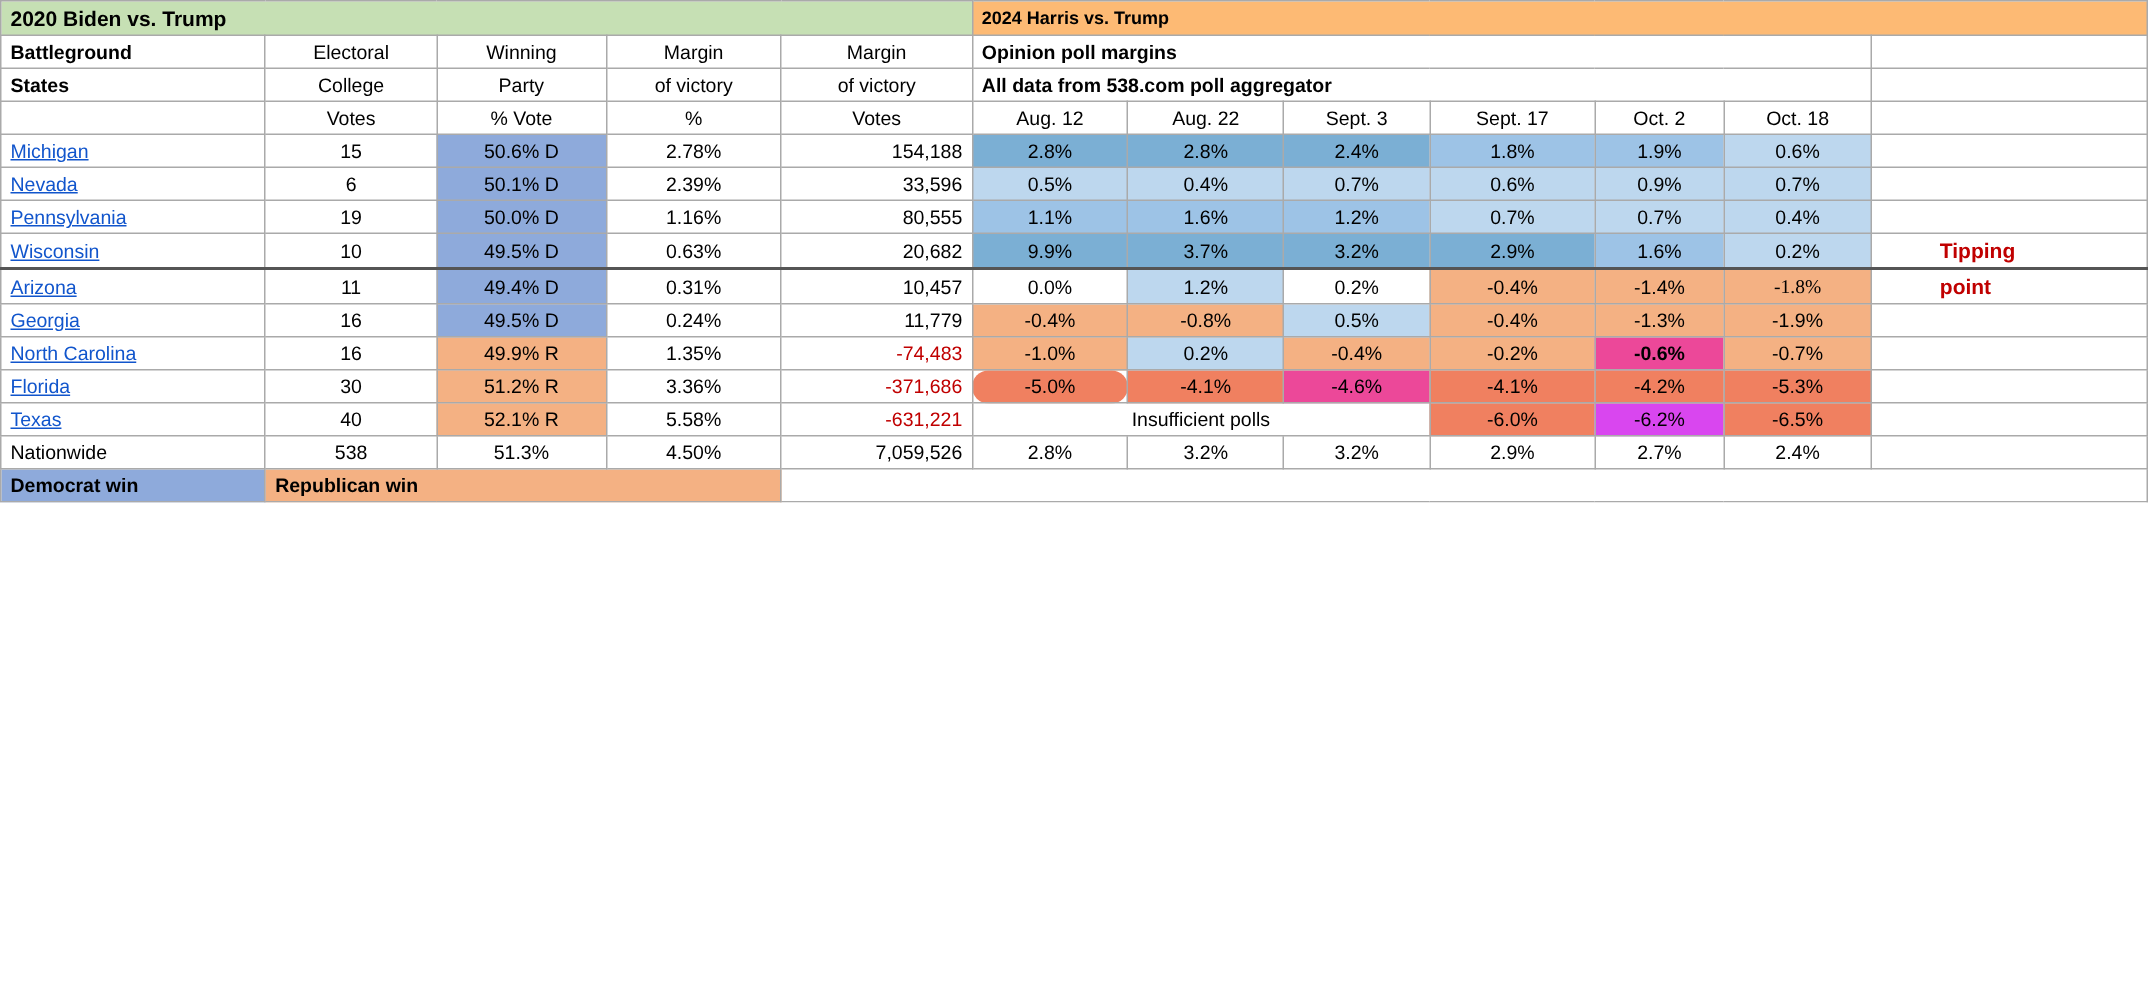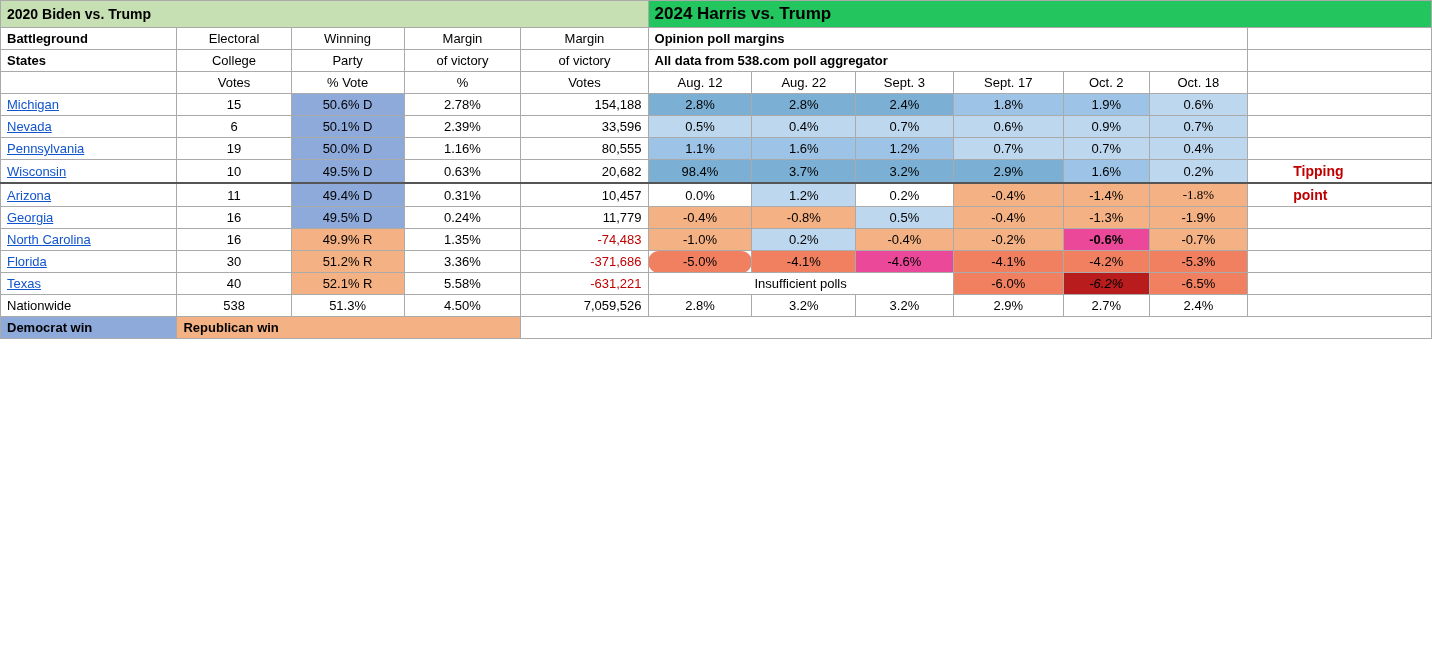--- a/index.html
+++ b/index.html
@@ -1,21 +1,21 @@
 <!DOCTYPE html>
 <html><head>
   <meta charset="utf-8">
   <style>
     * { box-sizing: border-box; margin: 0; padding: 0; }
     body { font-family: Arial, sans-serif; font-size: 13px; background: #fff; }
     table { border-collapse: collapse; width: 100%; }
     td, th { border: 1px solid #aaa; padding: 3px 6px; white-space: nowrap; }
     
     .header-2020 { background-color: #c6e0b4; font-weight: bold; font-size: 14px; }
-    .header-2024 { background-color: #22c55e; font-weight: bold; font-size: 17px; }
+    .header-2024 { background-color: #fdba74; font-weight: bold; font-size: 12px; }
     .subheader-left { background-color: #fff; font-weight: bold; }
     .subheader-right { background-color: #fff; font-weight: bold; }
     .col-header { background-color: #fff; text-align: center; }
     
     .state-link { color: #1155cc; text-decoration: underline; cursor: pointer; }
     
     .text-right { text-align: right; }
     .text-center { text-align: center; }
     
     .tipping-red { color: #c00000; font-weight: bold; font-size: 14px; padding-left: 45px; }
@@ -115,21 +115,21 @@
         <td class="text-center" style="background-color: rgb(189, 215, 238);">0.7%</td>
         <td class="text-center" style="background-color: rgb(189, 215, 238);">0.4%</td>
         <td></td>
       </tr>
       <tr style="border-bottom: 2px solid rgb(85, 85, 85);">
         <td><span class="state-link">Wisconsin</span></td>
         <td class="text-center">10</td>
         <td class="text-center" style="background-color: rgb(142, 170, 219);">49.5% D</td>
         <td class="text-center">0.63%</td>
         <td class="text-right">20,682</td>
-        <td class="text-center" style="background-color: rgb(123, 175, 212);">98.4%</td>
+        <td class="text-center" style="background-color: rgb(123, 175, 212);">9.9%</td>
         <td class="text-center" style="background-color: rgb(123, 175, 212);">3.7%</td>
         <td class="text-center" style="background-color: rgb(123, 175, 212);">3.2%</td>
         <td class="text-center" style="background-color: rgb(123, 175, 212);">2.9%</td>
         <td class="text-center" style="background-color: rgb(157, 195, 230);">1.6%</td>
         <td class="text-center" style="background-color: rgb(189, 215, 238);">0.2%</td>
         <td class="tipping-red">Tipping</td>
       </tr>
       <tr>
         <td><span class="state-link">Arizona</span></td>
         <td class="text-center">11</td>
@@ -187,21 +187,21 @@
         <td></td>
       </tr>
       <tr>
         <td><span class="state-link">Texas</span></td>
         <td class="text-center">40</td>
         <td class="text-center" style="background-color: rgb(244, 177, 131);">52.1% R</td>
         <td class="text-center">5.58%</td>
         <td class="text-right" style="color: rgb(192, 0, 0);">-631,221</td>
         <td colspan="3" class="insufficient" style="background-color: rgb(255, 255, 255);">Insufficient polls</td>
         <td class="text-center" style="background-color: rgb(240, 128, 96);">-6.0%</td>
-        <td class="text-center" style="background-color: #b91c1c; font-style: italic;">-6.2%</td>
+        <td class="text-center" style="background-color: #d946ef;">-6.2%</td>
         <td class="text-center" style="background-color: rgb(240, 128, 96);">-6.5%</td>
         <td></td>
       </tr>
     </tbody>
 
   <tbody>
       <tr class="nationwide-row">
     <td>Nationwide</td>
     <td class="text-center">538</td>
     <td class="text-center">51.3%</td>

